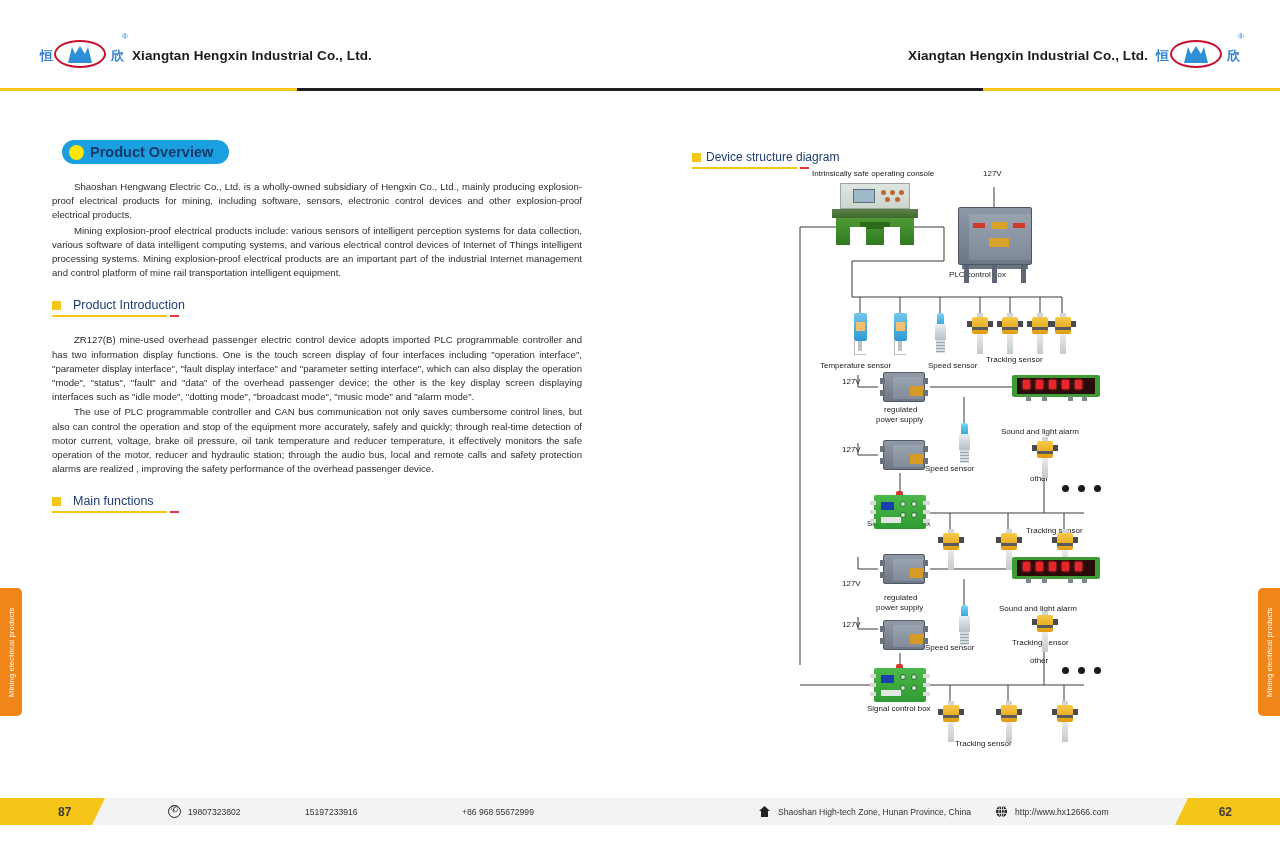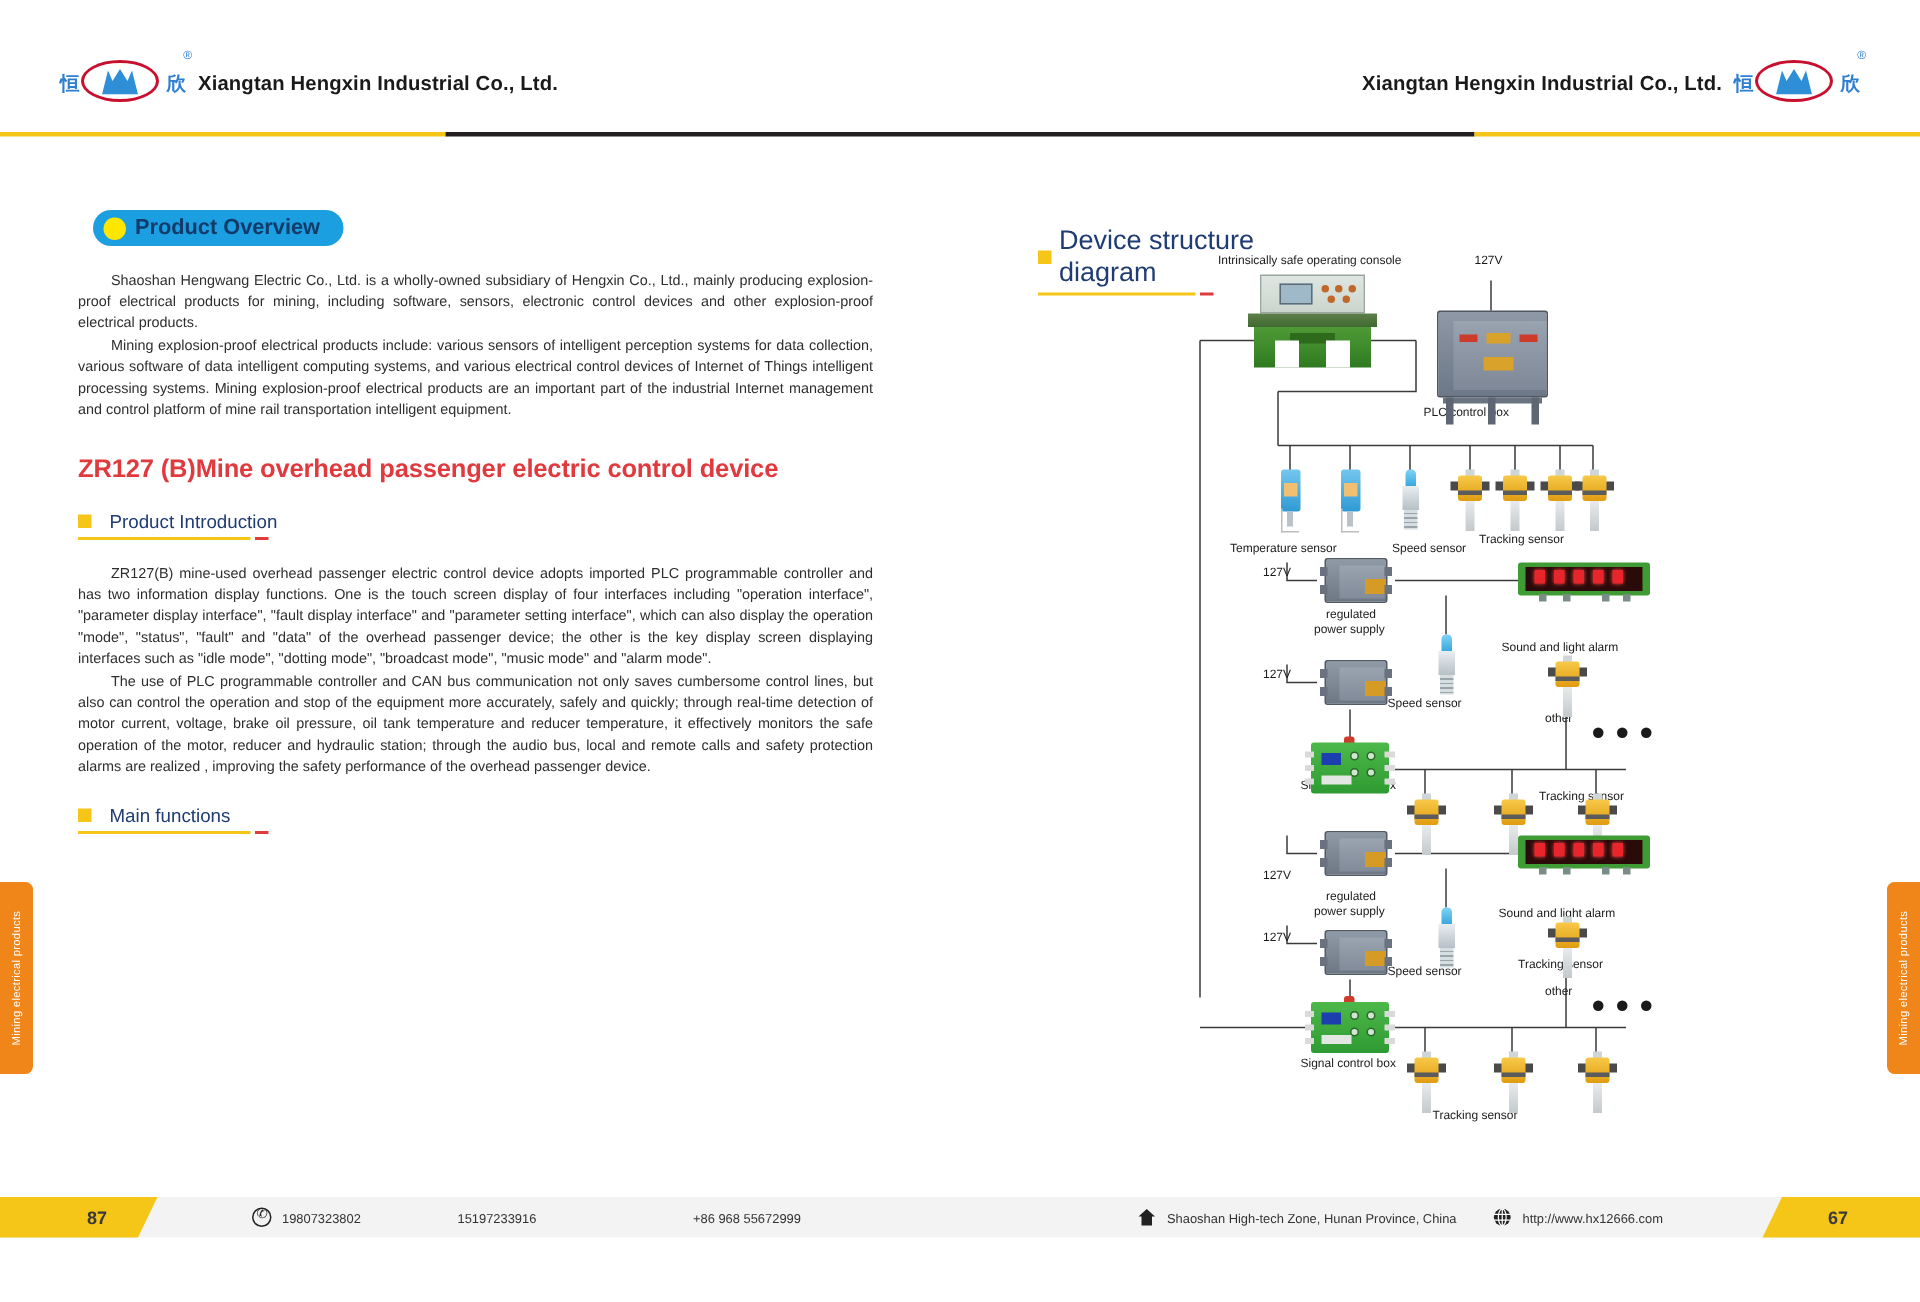--- a/index.html
+++ b/index.html
@@ -79,21 +79,21 @@
 
   .func-list { margin-top:24px; margin-left:190px; }
   .func-list li { list-style:none; font-size:9.8px; color:#2b2b2b;
                   margin-bottom:15px; position:relative; padding-left:13px; }
   .func-list li:before { content:"●"; position:absolute; left:0; top:-1px; font-size:8px; color:#1a1a1a; }
   .func-list { padding:0; }
 
   
   .right-col { position:absolute; left:692px; top:132px; width:540px; }
   .sec-head.alt { width:180px; }
-  .sec-head.alt .txt { font-size:18px; color:#1f3c73; }
+  .sec-head.alt .txt { font-size:12px; color:#1f3c73; }
   .sec-head.alt .row { gap:5px; }
   .sec-head.alt .ul { width:105px; }
   .sec-head.alt .ul:after { left:108px; }
 
   .diagram { position:absolute; left:692px; top:165px; width:560px; height:610px; }
   .diagram svg { position:absolute; left:0; top:0; }
   .dlabel { position:absolute; font-size:8px; color:#1a1a1a; white-space:nowrap; }
 
   
   .hw { position:absolute; }
@@ -253,21 +253,20 @@
   <div class="overview-pill">
     <span class="dot"></span>
     <span class="lbl">Product Overview</span>
   </div>
 
   <div class="para-block">
     <p class="body">Shaoshan Hengwang Electric Co., Ltd. is a wholly-owned subsidiary of Hengxin Co., Ltd., mainly producing explosion-proof electrical products for mining, including software, sensors, electronic control devices and other explosion-proof electrical products.</p>
     <p class="body">Mining explosion-proof electrical products include: various sensors of intelligent perception systems for  data collection, various software of data intelligent computing systems, and various electrical control devices of Internet of Things intelligent processing systems. Mining explosion-proof electrical products are an important part of the industrial Internet management and control platform of mine rail transportation intelligent equipment.</p>
   </div>
 
-  <h2 class="red">ZR127 (B)Mine overhead passenger electric control device</h2>
 
   <div class="sec-head">
     <div class="row">
       <span class="sq"></span>
       <span class="txt">Product Introduction</span>
     </div>
     <div class="ul"></div>
   </div>
 
   <div class="para-block">
@@ -676,14 +675,14 @@
         <circle cx="6.5" cy="6.5" r="5.6" fill="#222"></circle>
         <g stroke="#fff" stroke-width=".8" fill="none">
           <ellipse cx="6.5" cy="6.5" rx="2.6" ry="5.6"></ellipse>
           <path d="M1 4.6 H12 M1 8.4 H12 M6.5 .9 V12.1"></path>
         </g>
       </svg>
     </span>
     <span>http://www.hx12666.com</span>
   </div>
 
-  <div class="pg r">67</div>
+  <div class="pg r">62</div>
 </div>
 
 </body></html>

